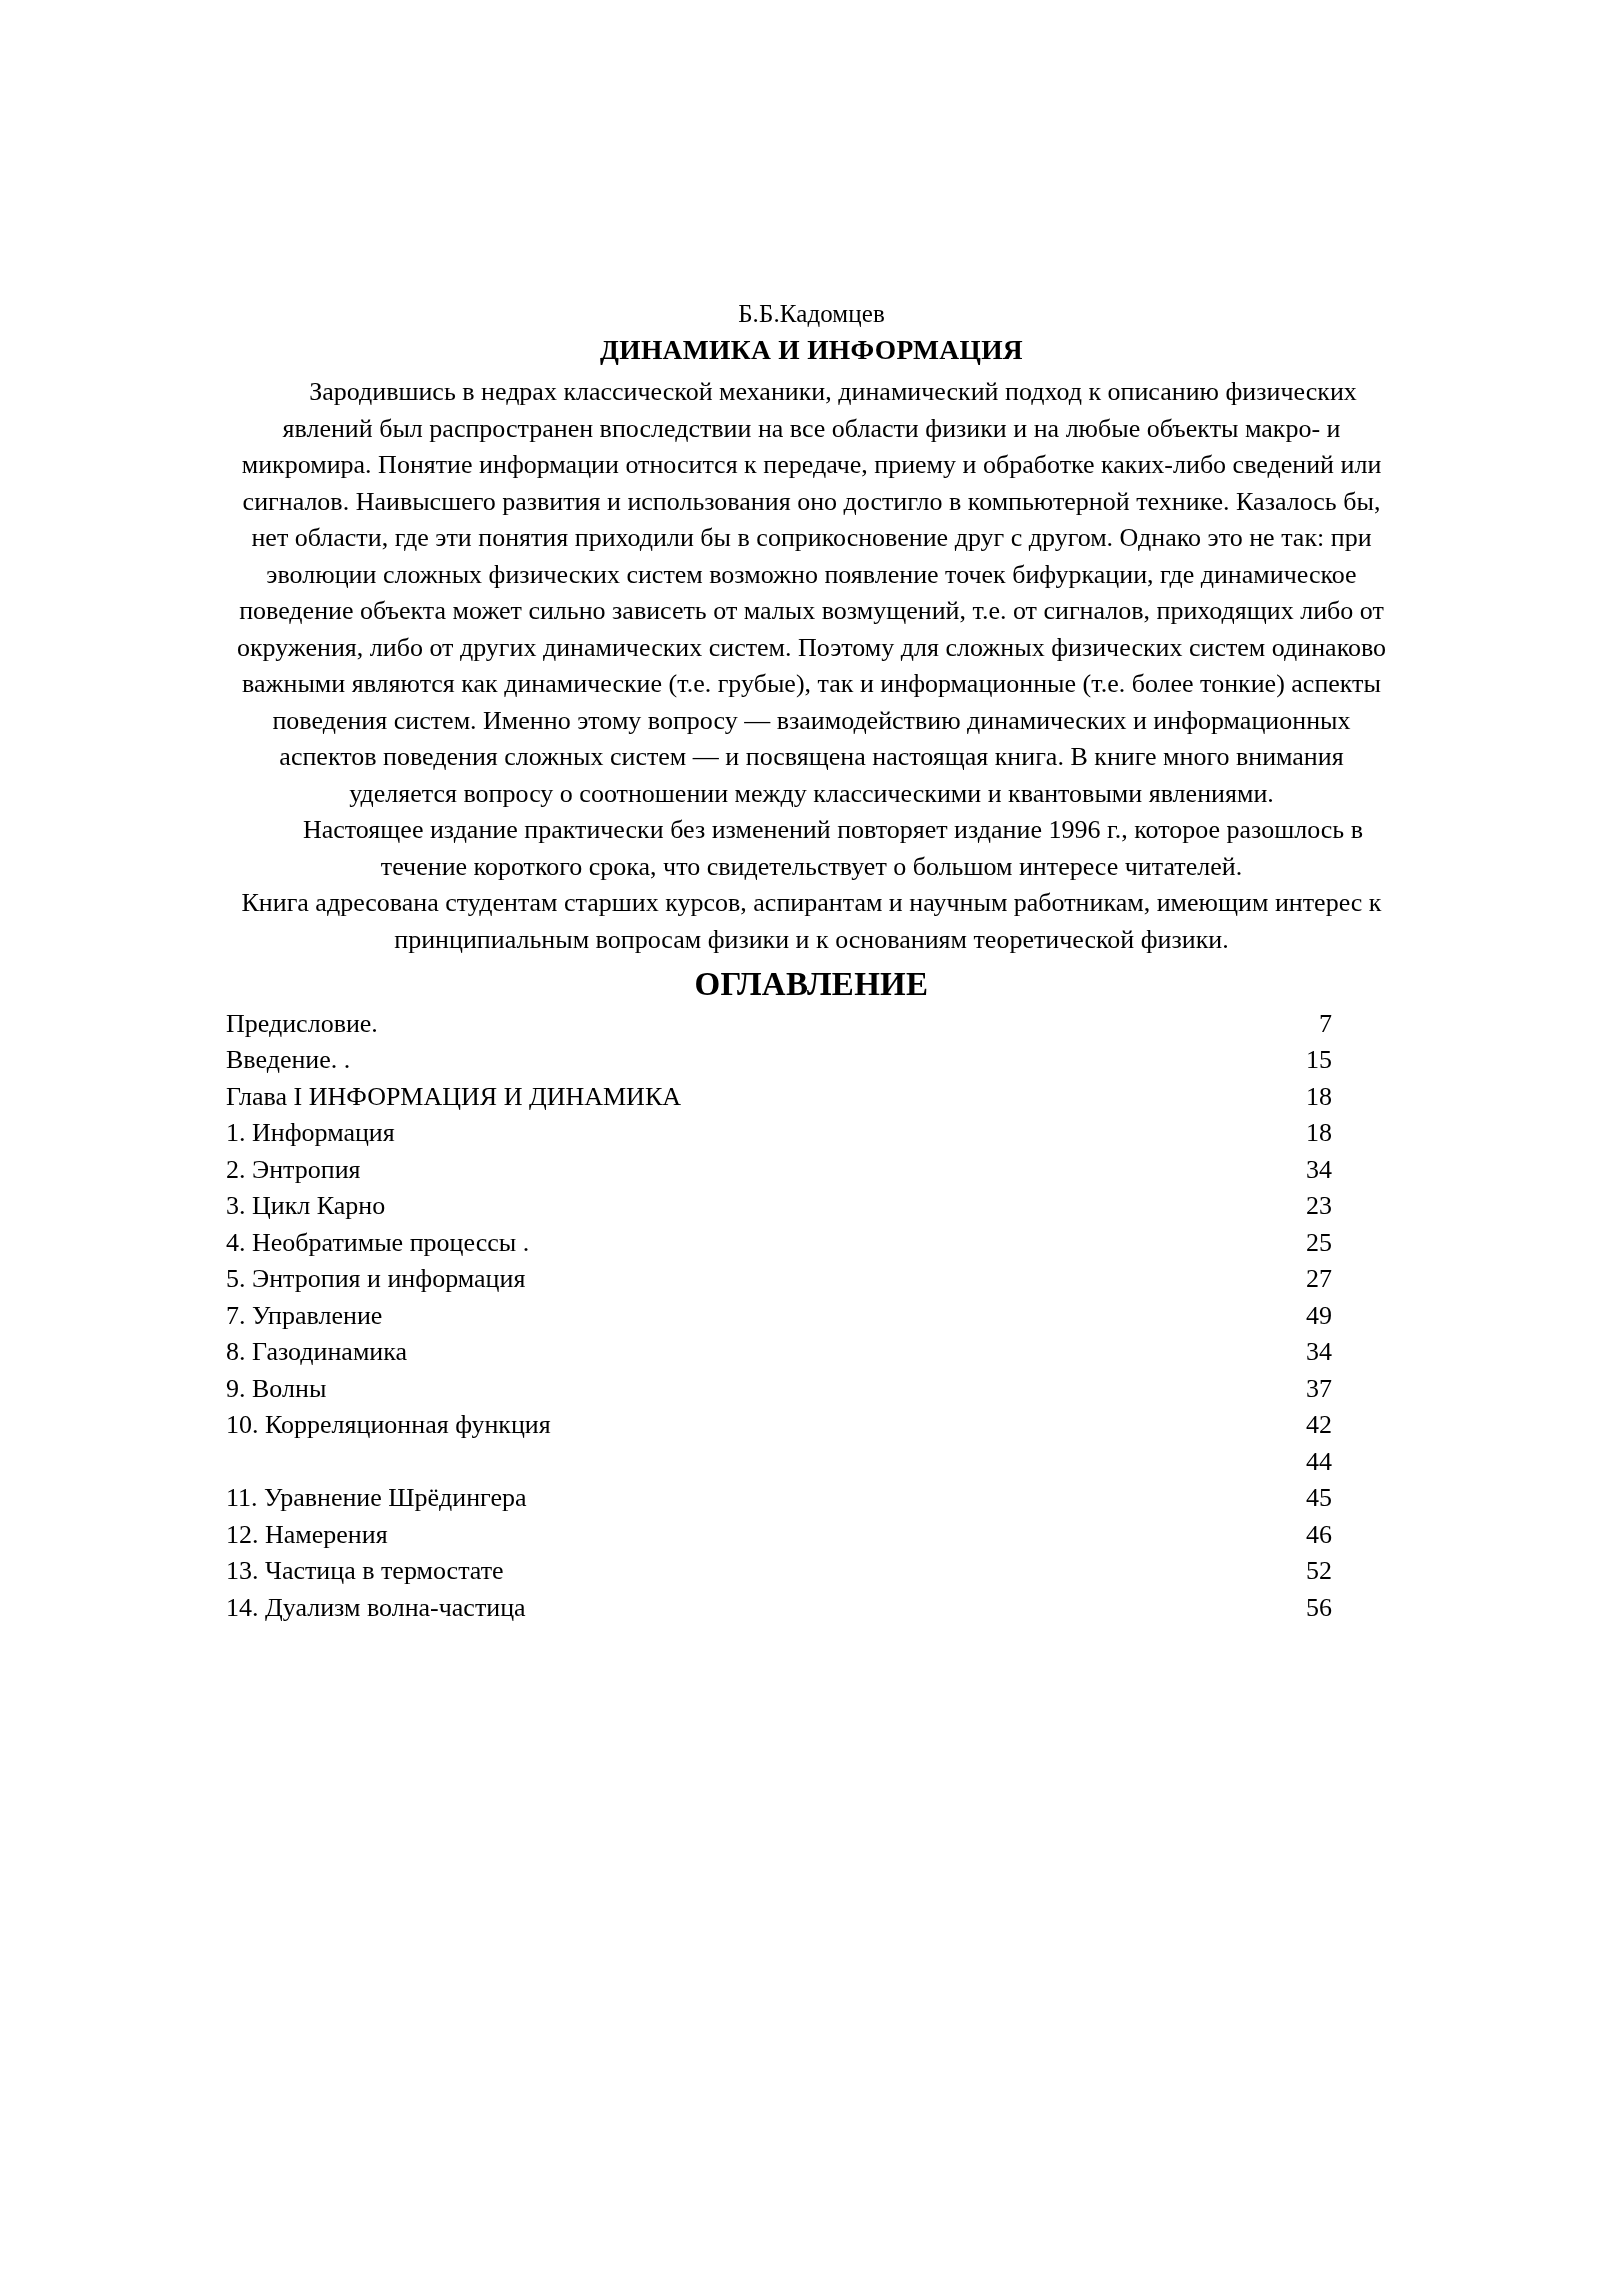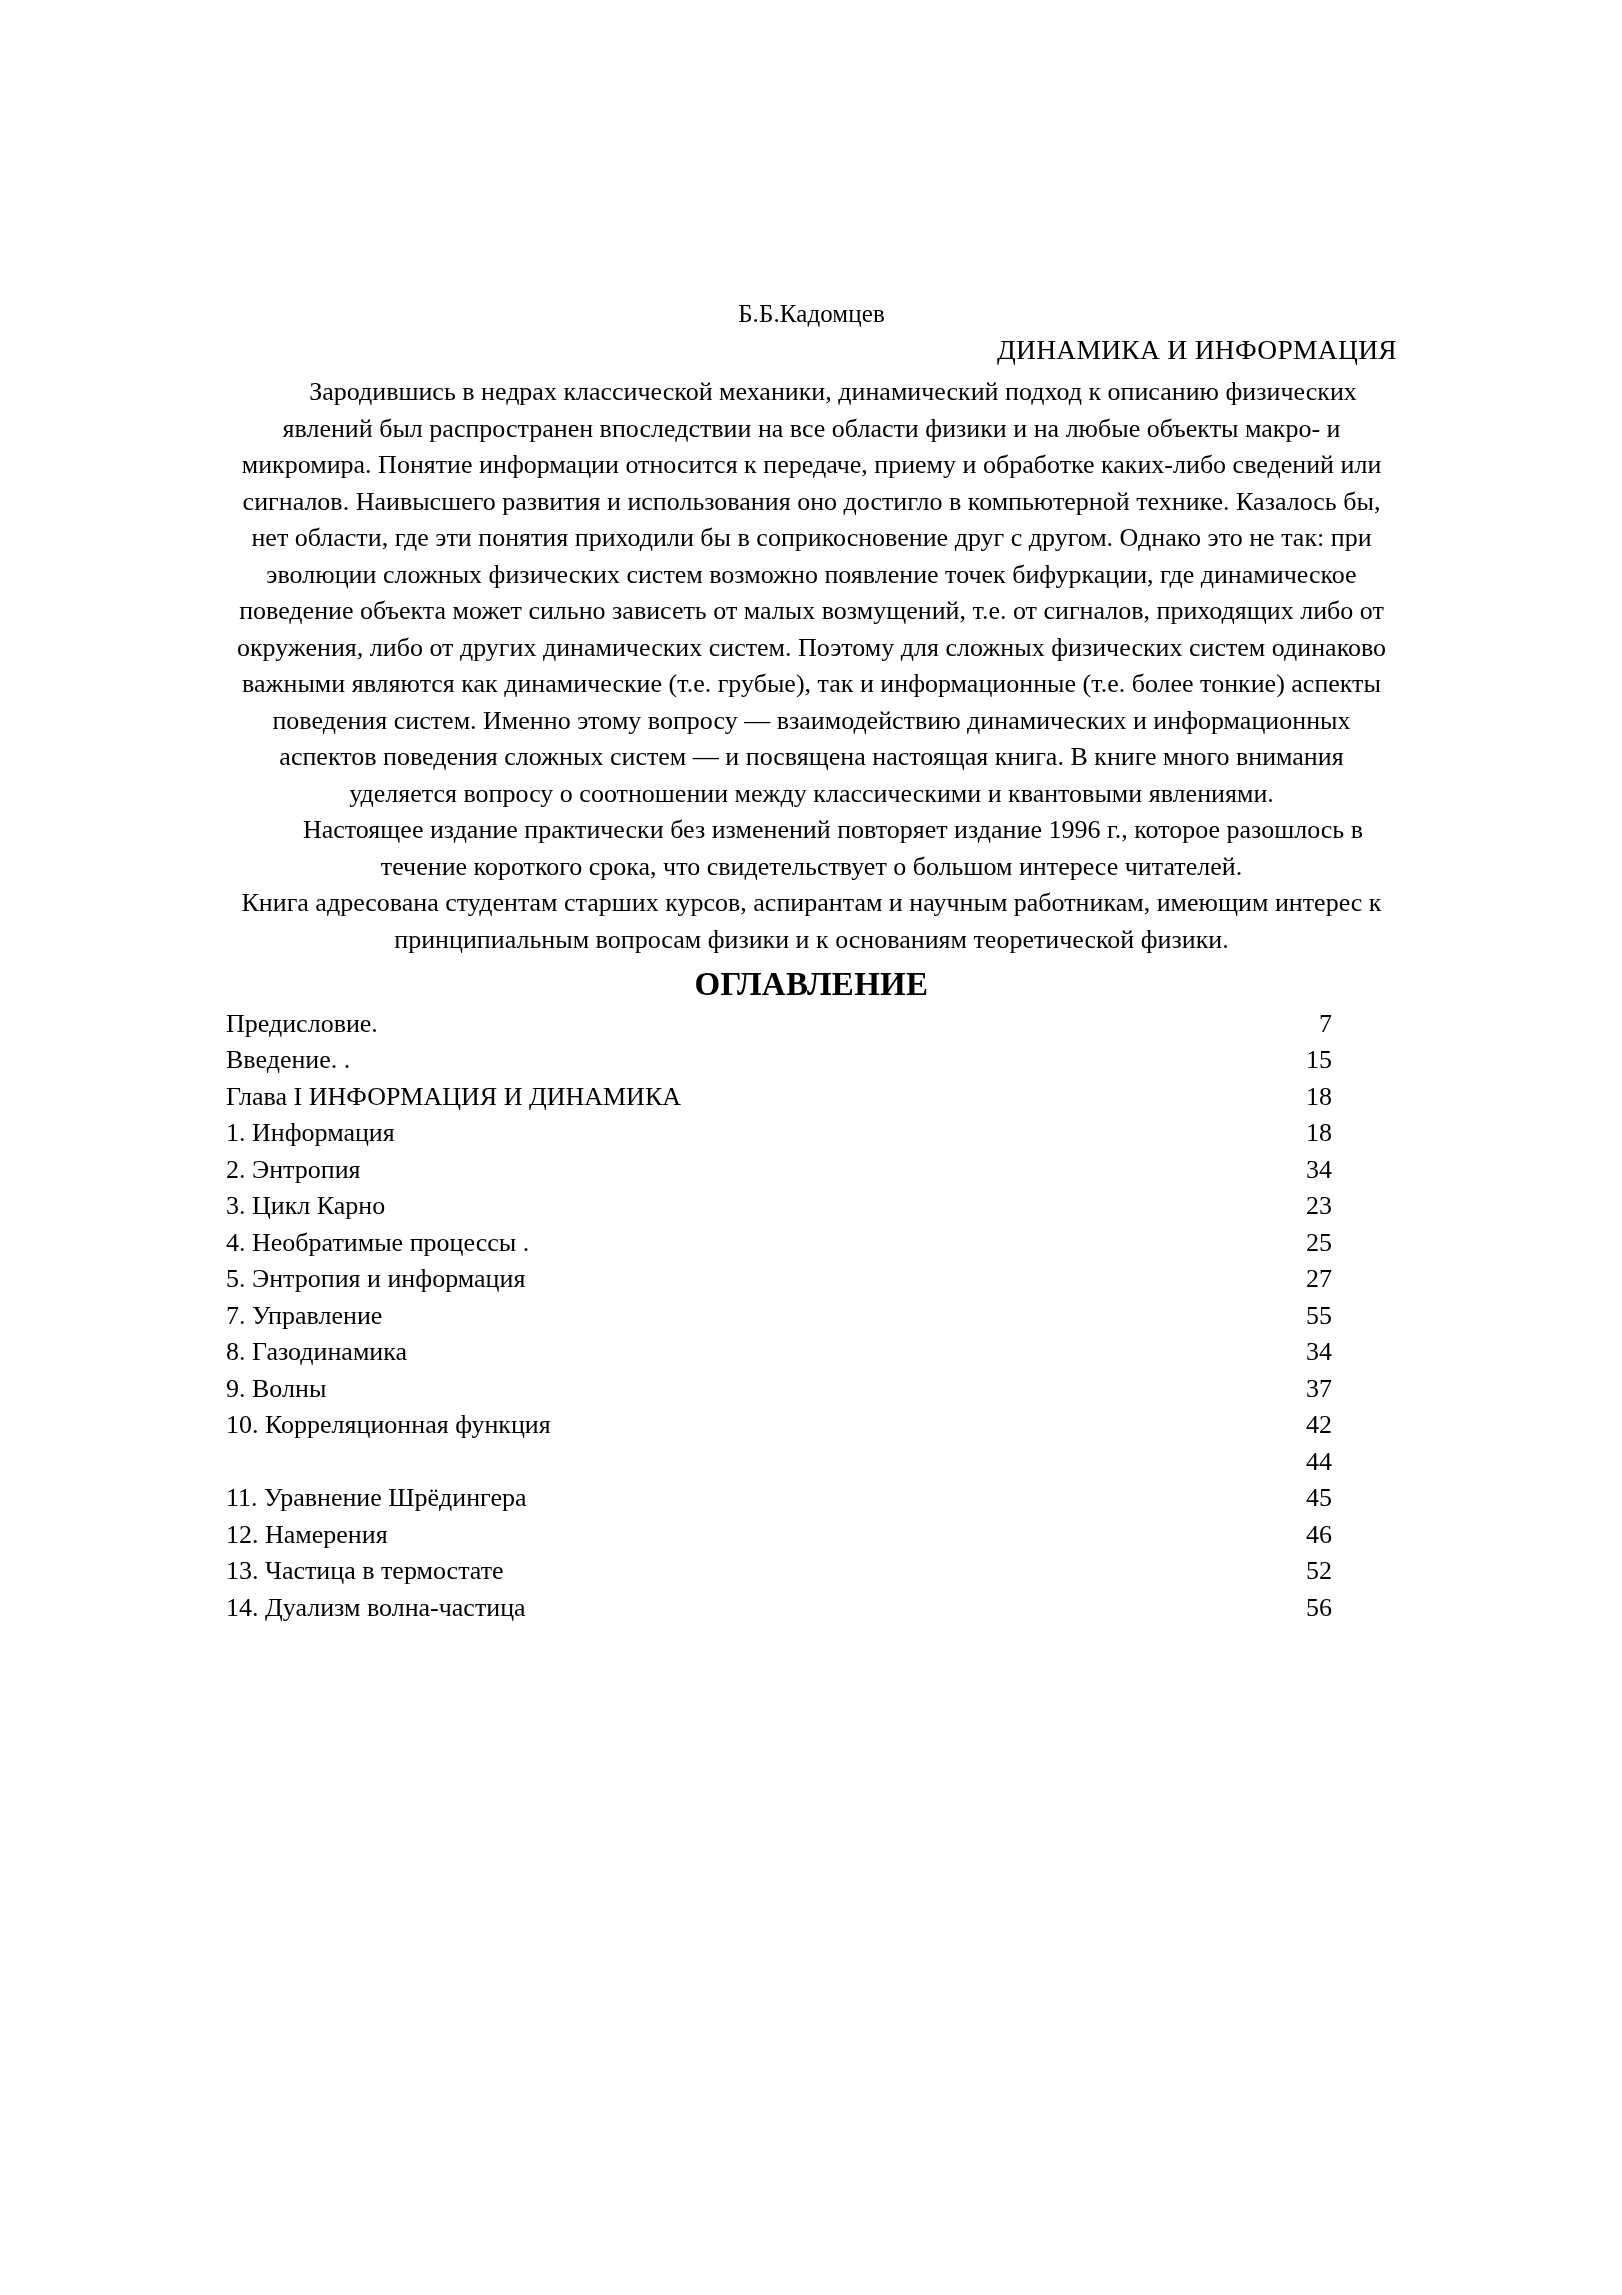--- a/index.html
+++ b/index.html
@@ -28,23 +28,23 @@
     width: 1171px;
   }
   .author {
     text-align: center;
     font-size: 25px;
     line-height: 1.25;
     margin: 0 0 3.9px 0;
     letter-spacing: 0.1px;
   }
   .doc-title {
-    text-align: right;
+    text-align: center;
     font-size: 27.5px;
-    font-weight: normal;
+    font-weight: bold;
     line-height: 1.25;
     margin: 0 0 6.5px 0;
     letter-spacing: 0.3px;
   }
   p.body-text {
     font-size: 26px;
     line-height: 1.405;
     margin: 0;
     text-align: center;
     hyphens: none;
@@ -137,21 +137,21 @@
         <span class="toc-page">25</span>
       </li>
       <li class="toc-row">
         <span class="toc-label">5. Энтропия и информация</span>
         <span class="toc-filler"></span>
         <span class="toc-page">27</span>
       </li>
       <li class="toc-row">
         <span class="toc-label">7. Управление</span>
         <span class="toc-filler"></span>
-        <span class="toc-page">55</span>
+        <span class="toc-page">49</span>
       </li>
       <li class="toc-row">
         <span class="toc-label">8. Газодинамика</span>
         <span class="toc-filler"></span>
         <span class="toc-page">34</span>
       </li>
       <li class="toc-row">
         <span class="toc-label">9. Волны</span>
         <span class="toc-filler"></span>
         <span class="toc-page">37</span>

